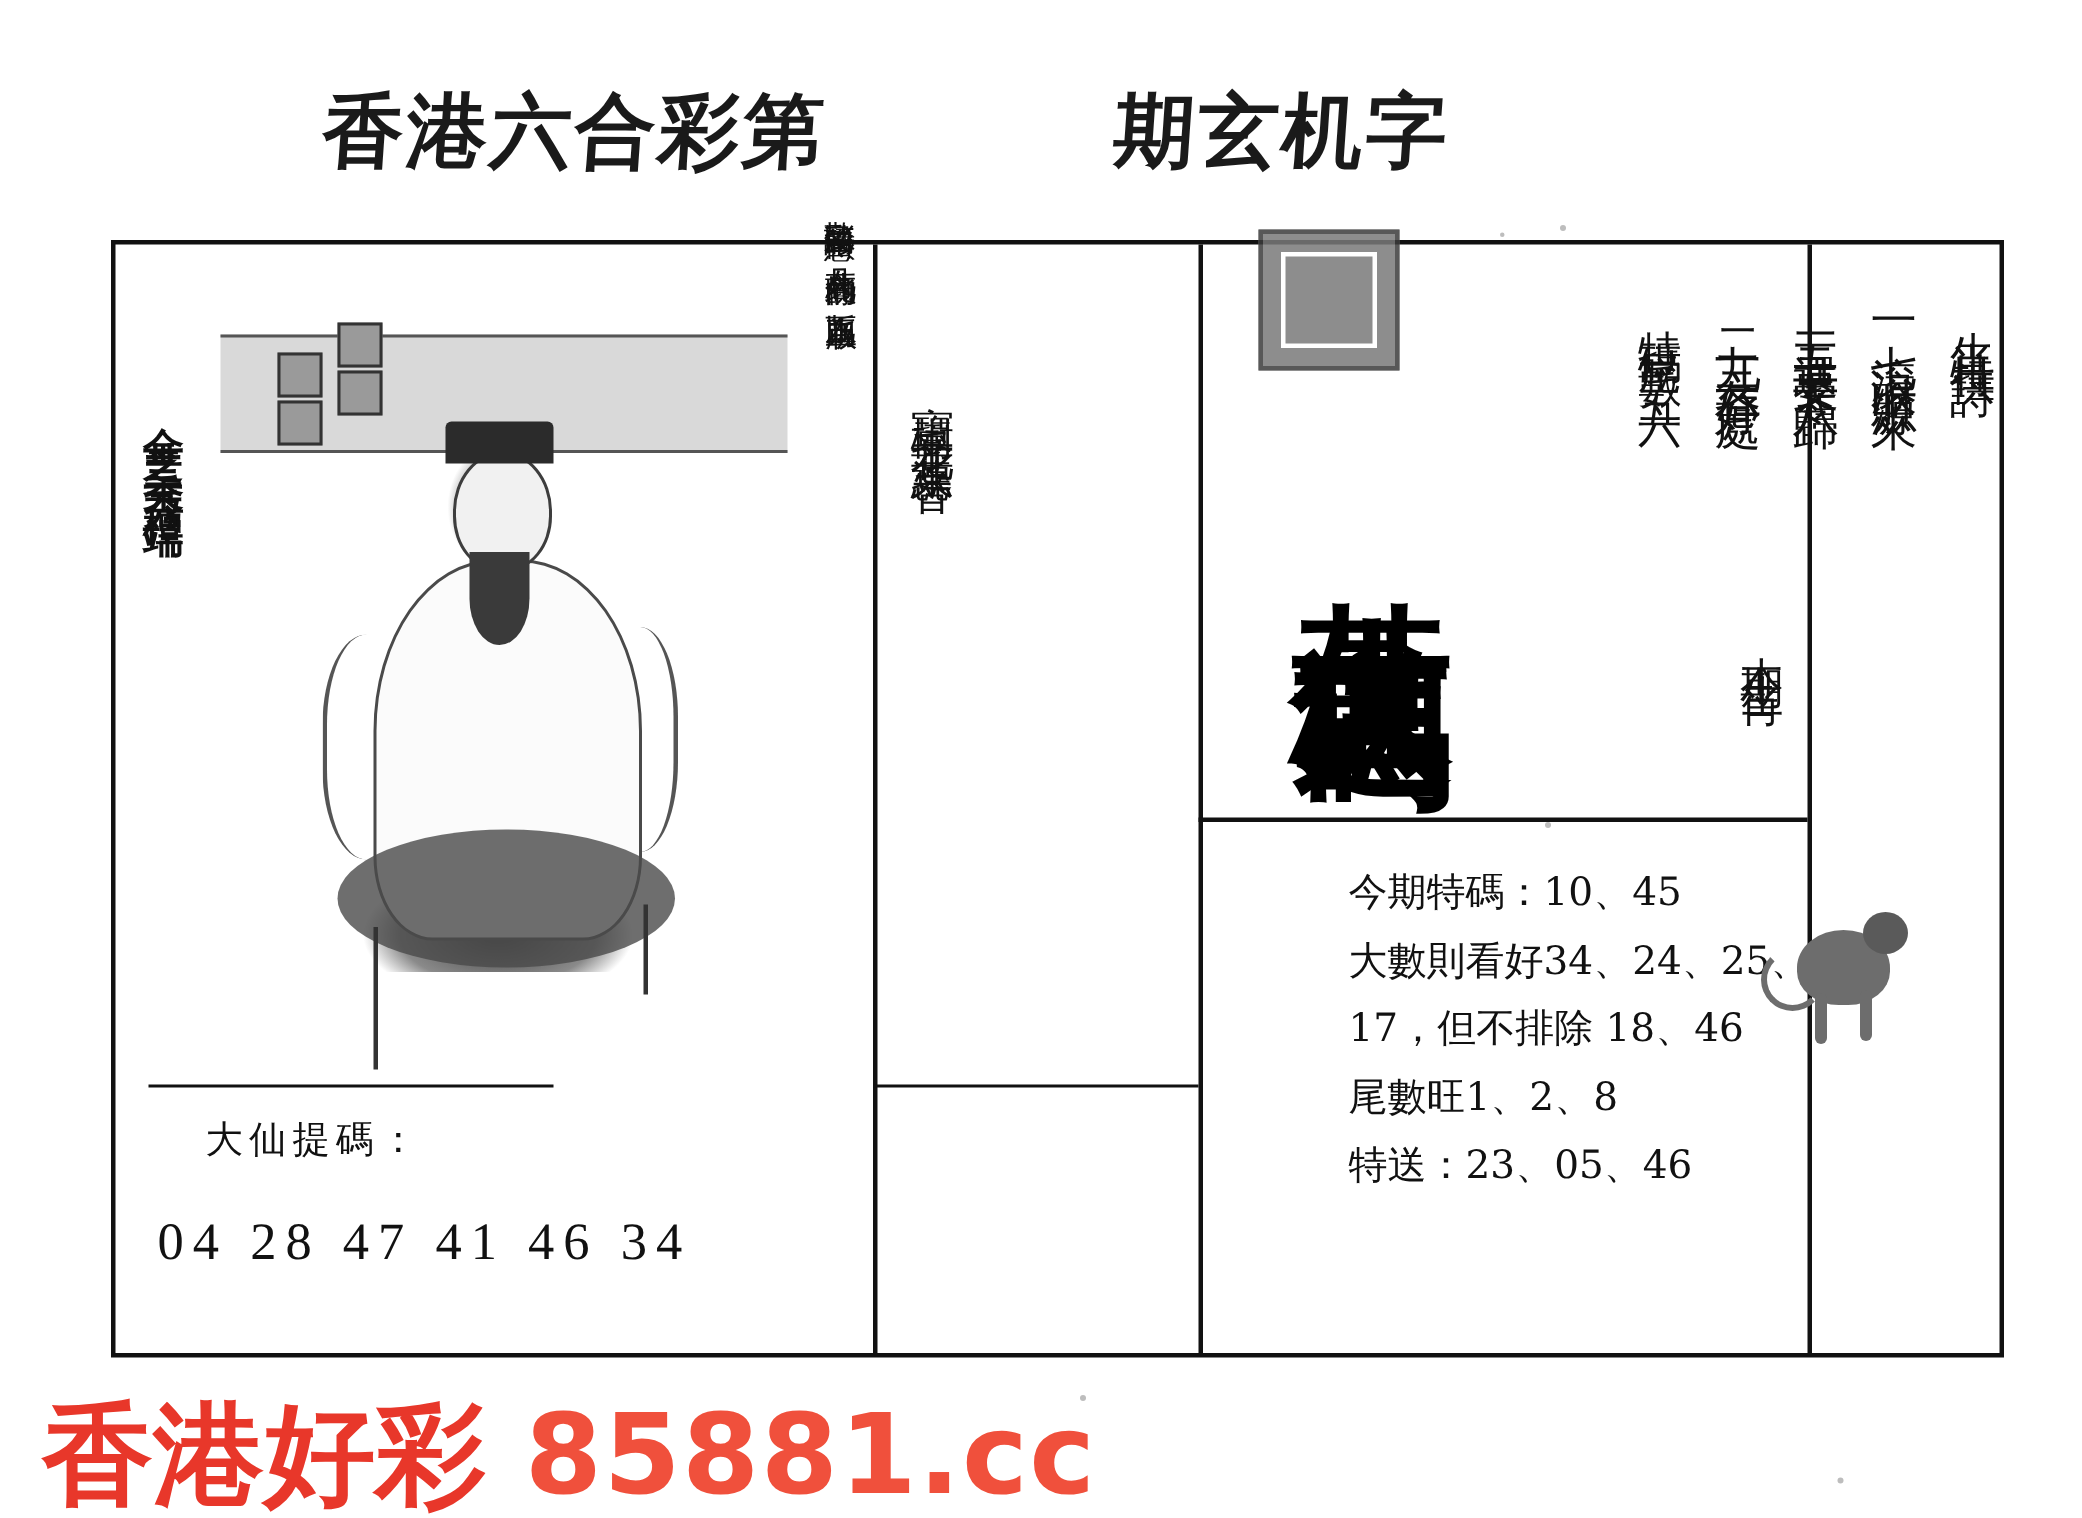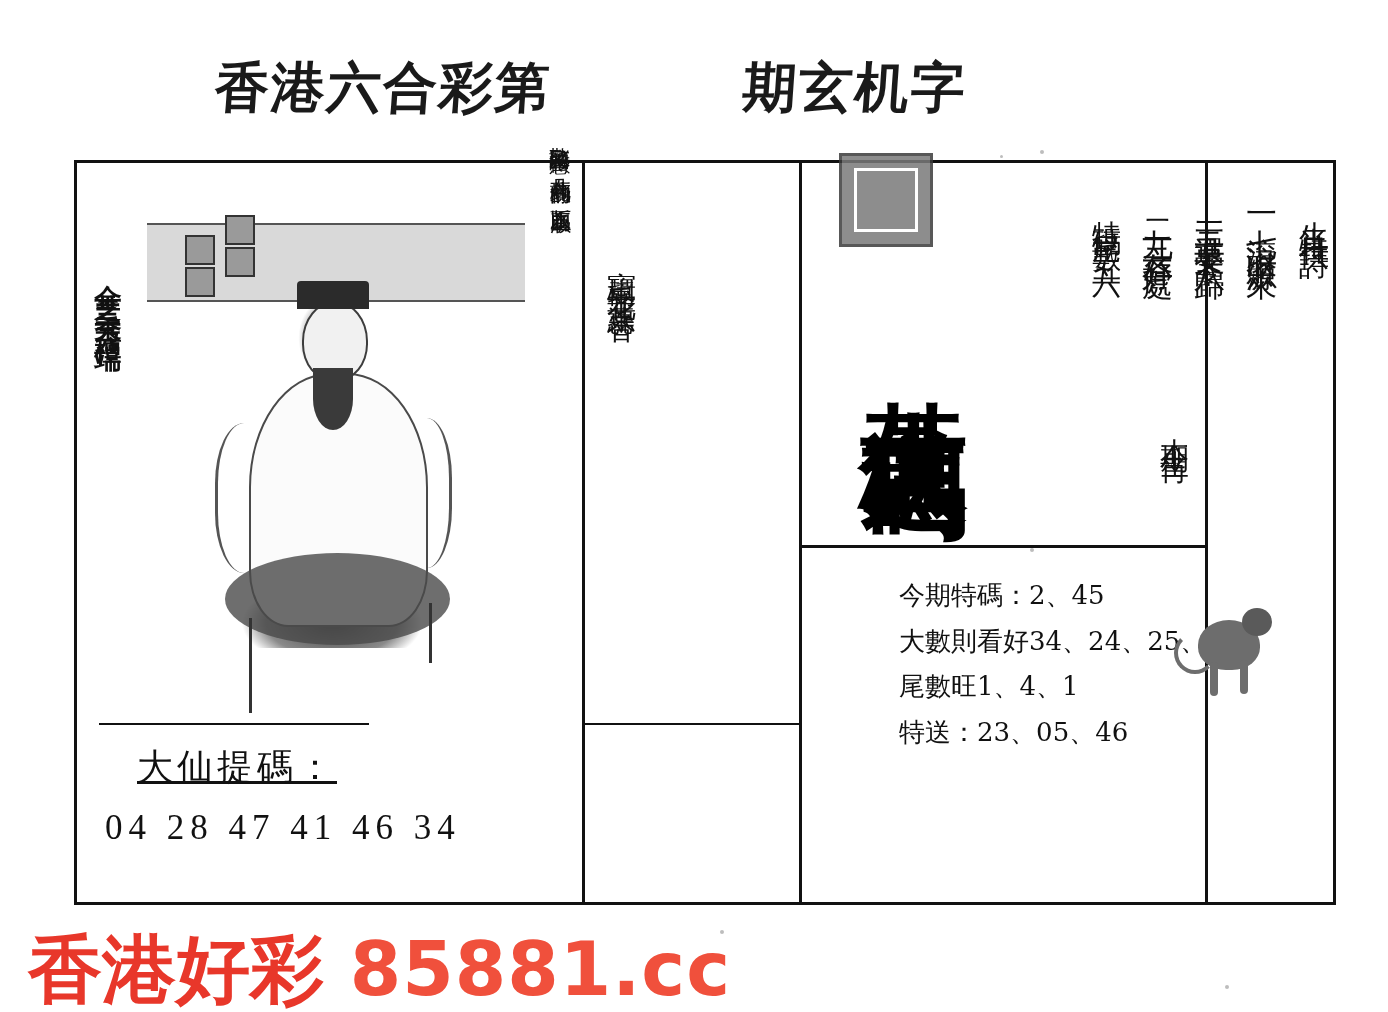--- a/index.html
+++ b/index.html
@@ -91,24 +91,23 @@
     text-orientation: upright;
     font-size: 27px;
     letter-spacing: 10px;
     font-weight: bold;
     font-family: "DejaVu Serif", serif;
   }
   .daxian-label {
     position: absolute;
     left: 60px;
     top: 580px;
-    font-size: 36px;
+    font-size: 25px;
     letter-spacing: 4px;
     font-family: "DejaVu Serif", serif;
-    text-decoration: underline;
   }
   .daxian-nums {
     position: absolute;
     left: 28px;
     top: 645px;
     font-size: 35px;
     letter-spacing: 6px;
     font-family: "Liberation Serif", serif;
     text-align: right;
   }
@@ -460,23 +459,24 @@
   <div class="col-note">
     <div class="note-vert">寶樹千花蓮蕊香</div>
     <div class="hline-note"></div>
   </div>
 
   <div class="col-title">
     <div class="stamp"></div>
     <div class="big-title">黃大仙送碼</div>
 
     <div class="detail">
-      <div>今期特碼：2、45</div>
+      <div>今期特碼：10、45</div>
       <div>大數則看好34、24、25、07</div>
-      <div>尾數旺1、4、1</div>
+      <div>17，但不排除 18、46</div>
+      <div>尾數旺1、2、8</div>
       <div>特送：23、05、46</div>
     </div>
   </div>
 
   <div class="poem-block">
     <div class="poem-area">
       <div class="poem-line title-line">生肖特供詩</div>
       <div class="poem-line">一七滾滾財源來</div>
       <div class="poem-line">三五還要零八歸</div>
       <div class="poem-line">二九三六各好處</div>

